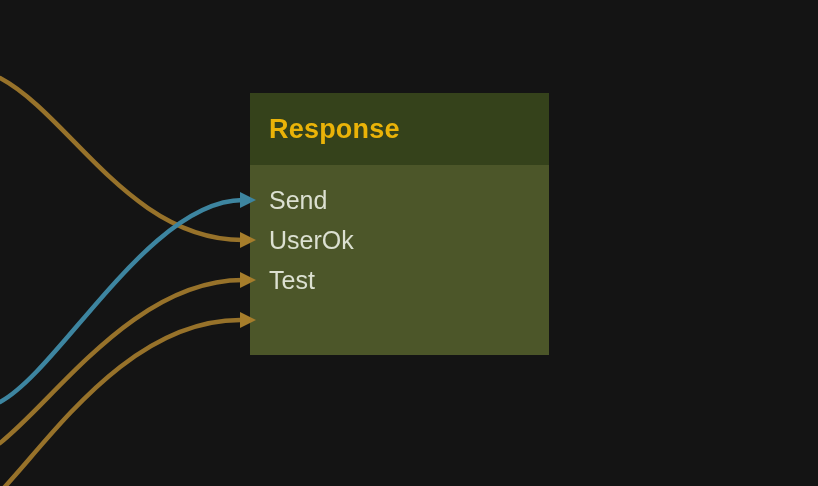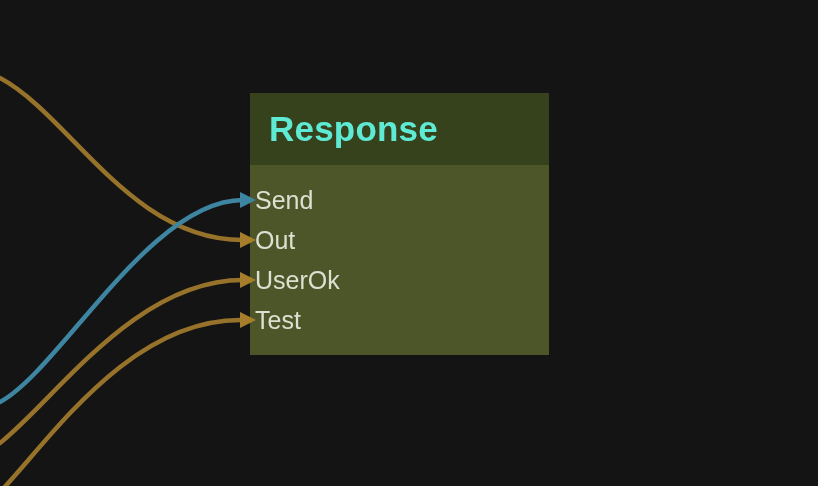--- a/index.html
+++ b/index.html
@@ -25,36 +25,36 @@
   }
   .node-header {
     height: 72px;
     background: #35421b;
     display: flex;
     align-items: center;
     padding-left: 19px;
     box-sizing: border-box;
   }
   .node-title {
-    color: #5eead4;
-    font-size: 35px;
+    color: #eab308;
+    font-size: 27px;
     font-weight: 600;
     letter-spacing: 0.2px;
   }
   .node-body {
     height: 190px;
     background: #4c5629;
     padding-top: 15px;
     box-sizing: border-box;
   }
   .port-row {
     height: 40px;
     display: flex;
     align-items: center;
-    padding-left: 5px;
+    padding-left: 19px;
   }
   .port-label {
     color: #dce0d1;
     font-size: 25px;
     font-weight: 400;
   }
   .wires-layer {
     position: absolute;
     left: 0;
     top: 0;
@@ -78,23 +78,20 @@
 
   <div class="node">
     <div class="node-header">
       <span class="node-title">Response</span>
     </div>
     <div class="node-body">
       <div class="port-row">
         <span class="port-label">Send</span>
       </div>
       <div class="port-row">
-        <span class="port-label">Out</span>
-      </div>
-      <div class="port-row">
         <span class="port-label">UserOk</span>
       </div>
       <div class="port-row">
         <span class="port-label">Test</span>
       </div>
     </div>
   </div>
 
   <svg class="wires-layer" width="818" height="486" viewBox="0 0 818 486">
 

